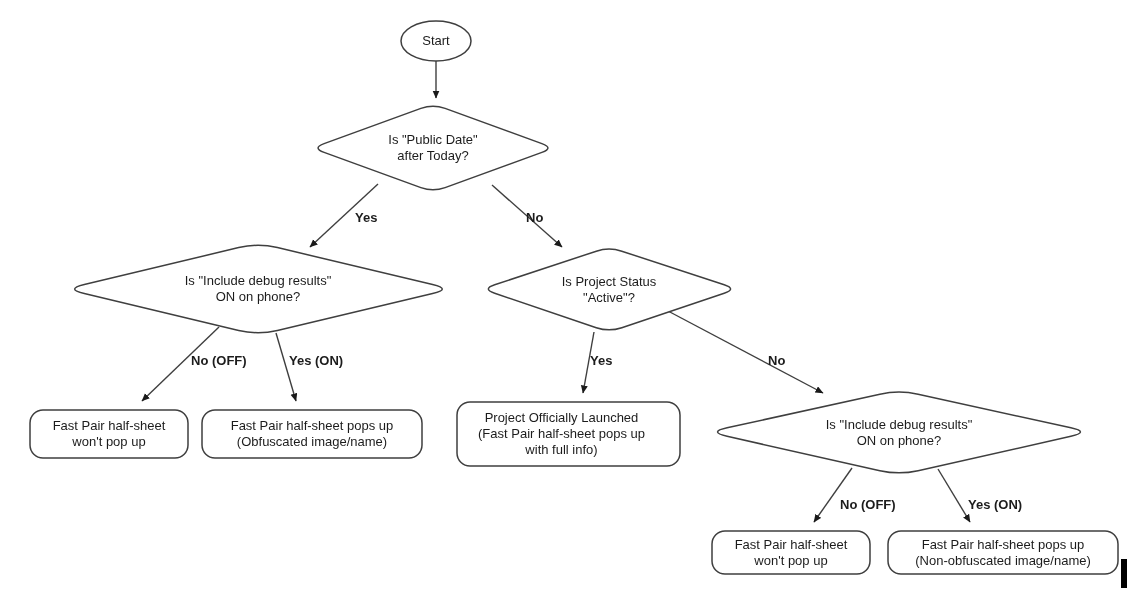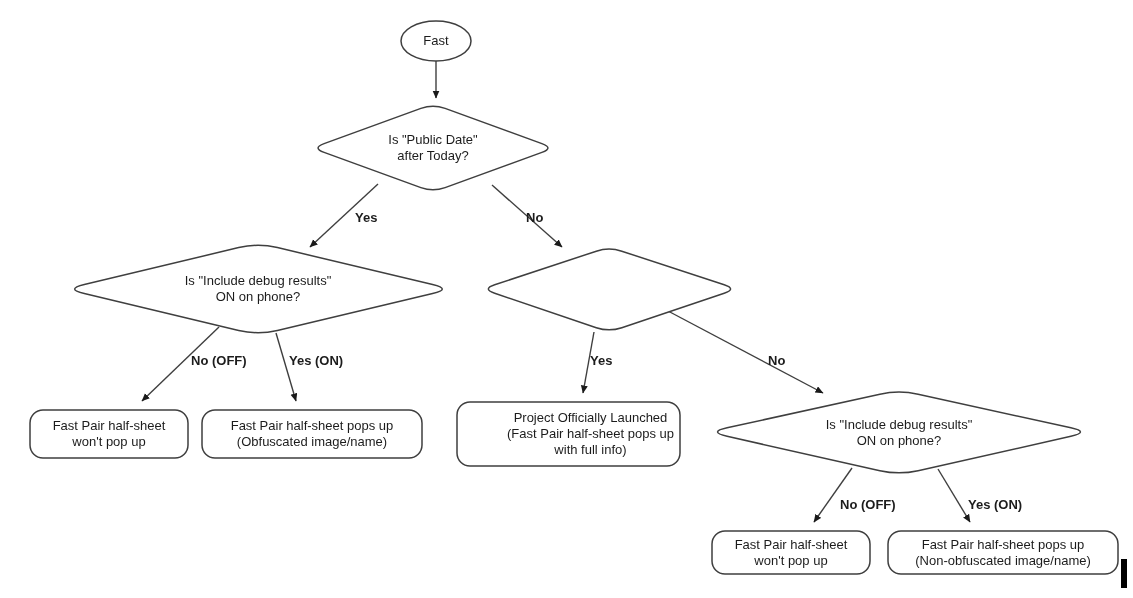--- a/index.html
+++ b/index.html
@@ -83,32 +83,34 @@
       <path d="M 727.1 427.8 L 879.9 394.2 Q 899 390 918.1 394.2 L 1070.9 427.8 Q 1090 432 1070.9 436.3 L 918.1 470.7 Q 899 475 879.9 470.7 L 727.1 436.3 Q 708 432 727.1 427.8 Z"></path>
 
       <rect x="30" y="410" width="158" height="48" rx="13"></rect>
       <rect x="202" y="410" width="220" height="48" rx="13"></rect>
       <rect x="457" y="402" width="223" height="64" rx="13"></rect>
       <rect x="712" y="531" width="158" height="43" rx="13"></rect>
       <rect x="888" y="531" width="230" height="43" rx="13"></rect>
     </g>
   </svg>
 
-  <div class="node-label" style="left:401px; top:22px;  width:70px;  height:38px;">Fast</div>
+  <div class="node-label" style="left:401px; top:22px;  width:70px;  height:38px;">Start</div>
   <div class="node-label" style="left:332px; top:104px; width:202px; height:88px;">Is "Public Date"
 after Today?</div>
   <div class="node-label" style="left:108px; top:243px; width:300px; height:92px;">Is "Include debug results"
 ON on phone?</div>
+  <div class="node-label" style="left:502px; top:247px; width:214px; height:85px;">Is Project Status
+"Active"?</div>
   <div class="node-label" style="left:749px; top:390px; width:300px; height:85px;">Is "Include debug results"
 ON on phone?</div>
   <div class="node-label" style="left:30px;  top:410px; width:158px; height:48px;">Fast Pair half-sheet
 won't pop up</div>
   <div class="node-label" style="left:202px; top:410px; width:220px; height:48px;">Fast Pair half-sheet pops up
 (Obfuscated image/name)</div>
-  <div class="node-label" style="left:479px; top:402px; width:223px; height:64px;">Project Officially Launched
+  <div class="node-label" style="left:450px; top:402px; width:223px; height:64px;">Project Officially Launched
 (Fast Pair half-sheet pops up
 with full info)</div>
   <div class="node-label" style="left:712px; top:531px; width:158px; height:43px;">Fast Pair half-sheet
 won't pop up</div>
   <div class="node-label" style="left:888px; top:531px; width:230px; height:43px;">Fast Pair half-sheet pops up
 (Non-obfuscated image/name)</div>
 
   <div class="edge-label" style="left:355px; top:210px; width:36px; height:16px;">Yes</div>
   <div class="edge-label" style="left:526px; top:210px; width:30px; height:16px;">No</div>
   <div class="edge-label" style="left:191px; top:353px; width:74px; height:16px;">No (OFF)</div>

